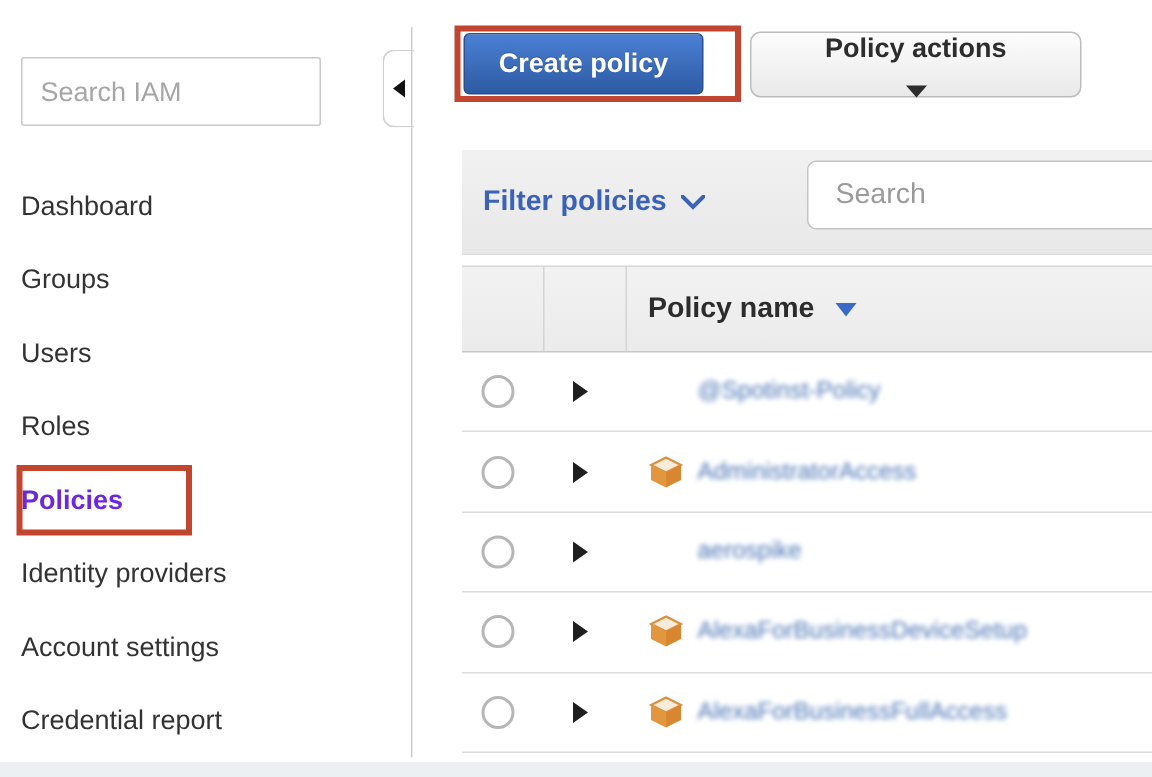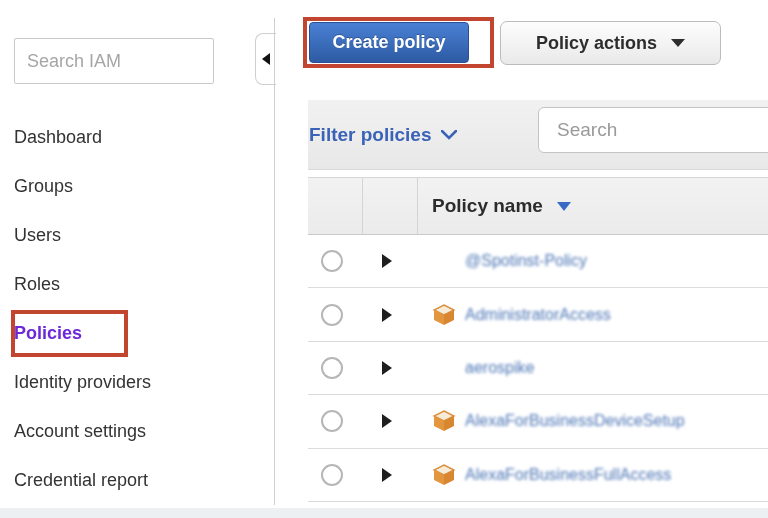--- a/index.html
+++ b/index.html
@@ -27,28 +27,28 @@
   .ann-create { left:303px; top:17px; width:191px; height:51px; }
 
   
   .btn-primary { position:absolute; left:309px; top:22px; width:160px; height:41px;
     background:linear-gradient(#4a80d4, #2d5ba3); border:1px solid #2c4f93; border-radius:4px;
     color:#fff; font-size:18px; font-weight:bold; font-family:"Liberation Sans", sans-serif;
     text-shadow:0 -1px 0 rgba(0,0,0,0.25); cursor:pointer; }
   .btn-default { position:absolute; left:500px; top:21px; width:221px; height:44px;
     background:linear-gradient(#fdfdfd, #e9e9e9); border:1px solid #bcbcbc; border-radius:7px;
     color:#2d2d2d; font-size:18px; font-weight:bold; font-family:"Liberation Sans", sans-serif;
-    display:flex; align-items:center; justify-content:center; gap:14px; cursor:pointer; }
+    display:flex; align-items:center; justify-content:center; gap:14px; cursor:pointer;flex-direction:column; }
   .caret-down-dark { width:0; height:0; border-left:7px solid transparent; border-right:7px solid transparent;
     border-top:8px solid #2d2d2d; }
 
   
   .filter-bar { position:absolute; left:308px; top:100px; width:460px; height:70px;
     background:linear-gradient(#f1f1f1, #e8e8e8); border-bottom:1px solid #dadada; }
-  .filter-link { position:absolute; left:1px; top:50%; transform:translateY(-50%);
+  .filter-link { position:absolute; left:14px; top:50%; transform:translateY(-50%);
     display:inline-flex; align-items:center; gap:10px; color:#3a63b8; font-size:19px; font-weight:bold; cursor:pointer;justify-content:center; }
   .search-box { position:absolute; left:230px; top:7px; width:245px; height:46px;
     background:#fff; border:1px solid #c4c4c4; border-radius:6px; display:flex; align-items:center; padding:0 10px; }
   .search-box input { border:none; outline:none; flex:1; font-size:19px; color:#444;
     font-family:"Liberation Sans", sans-serif; margin-left:8px; background:transparent; }
   .search-box input::placeholder { color:#9a9a9a; }
 
   
   .table-header { position:absolute; left:308px; top:177px; width:460px; height:58px;
     background:linear-gradient(#f2f2f2, #ebebeb); border-top:1px solid #d6d6d6; border-bottom:1px solid #c9c9c9; }

